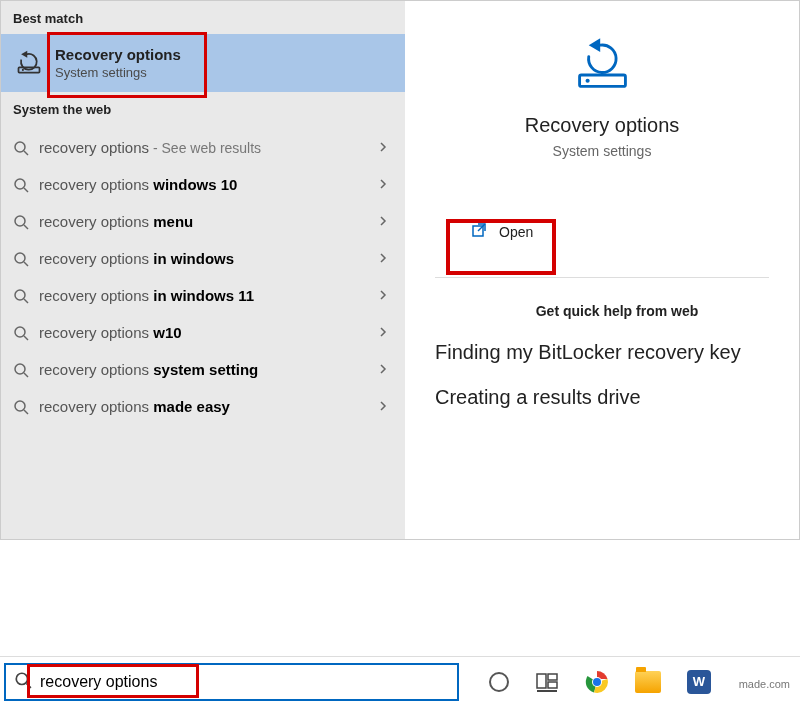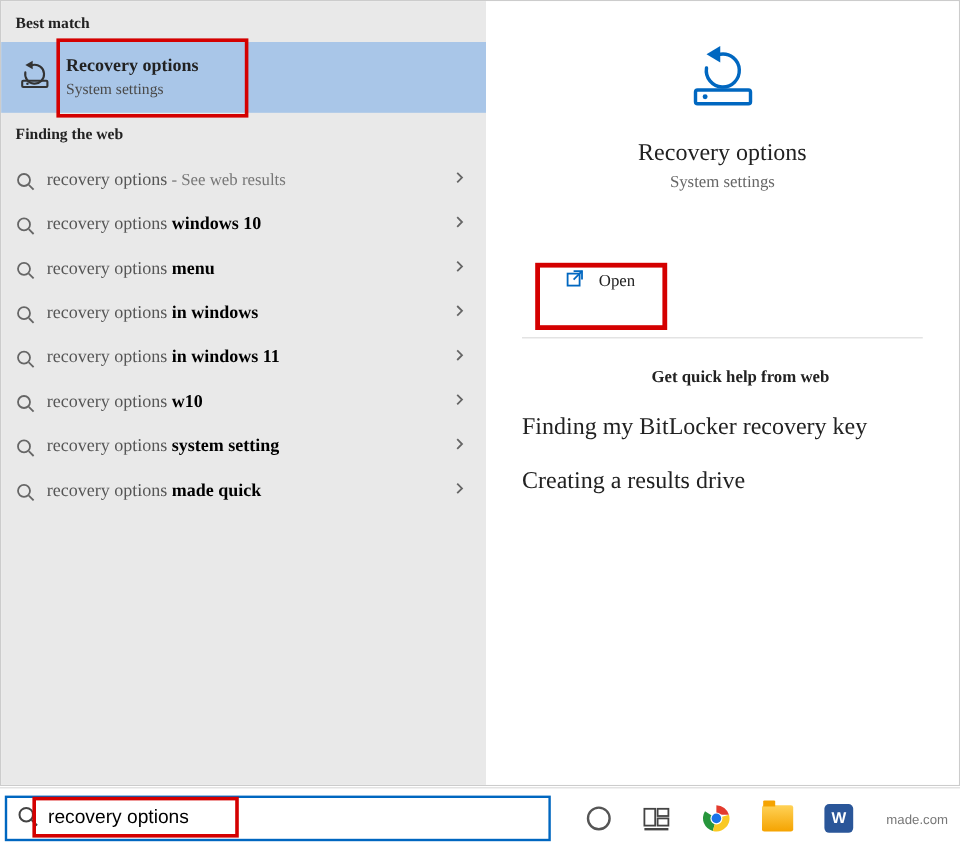--- a/index.html
+++ b/index.html
@@ -9,23 +9,22 @@
       height: 706px;
       background: #fff;
       overflow: hidden;
       position: relative;
       font-size: 14px;
       color: #222;
     }
     .outer {
       display: flex;
       width: 800px;
-      height: 655px;
+      height: 540px;
       border: 1px solid #ccc;
-      font-family: Liberation Serif, serif;
     }
     .left {
       width: 404px;
       background: #e9e9e9;
       display: flex;
       flex-direction: column;
     }
     .right {
       flex: 1;
       background: #fff;
@@ -186,21 +185,21 @@
           <rect x="4" y="22" width="24" height="6" rx="1"></rect>
           <circle cx="9" cy="25" r="1.2" fill="#333" stroke="none"></circle>
         </svg>
       </span>
       <div class="bm-text">
         <span class="bm-title">Recovery options</span>
         <span class="bm-sub">System settings</span>
       </div>
     </div>
 
-    <div class="section-header">Finding the web</div>
+    <div class="section-header">System the web</div>
 
     <div class="web-list" id="web-list">
         <div class="web-row">
     <svg class="mag" viewBox="0 0 16 16" fill="none" stroke="#666" stroke-width="1.5">
       <circle cx="7" cy="7" r="5"></circle>
             <path d="M11 11 L15 15"></path>
     </svg>
     <span class="web-label">
       <span class="pre">recovery options</span><b></b><span class="hint"> - See web results</span>
     </span>
@@ -293,21 +292,21 @@
               <path d="M4 2 L8 6 L4 10"></path>
             </svg>
     </span>
         </div>
         <div class="web-row">
     <svg class="mag" viewBox="0 0 16 16" fill="none" stroke="#666" stroke-width="1.5">
       <circle cx="7" cy="7" r="5"></circle>
             <path d="M11 11 L15 15"></path>
     </svg>
     <span class="web-label">
-      <span class="pre">recovery options </span><b>made quick</b><span class=""></span>
+      <span class="pre">recovery options </span><b>made easy</b><span class=""></span>
     </span>
     <span class="chev">
       <svg viewBox="0 0 12 12" fill="none" stroke="#666" stroke-width="1.5">
               <path d="M4 2 L8 6 L4 10"></path>
             </svg>
     </span>
         </div>
       </div>
   </div>
 

